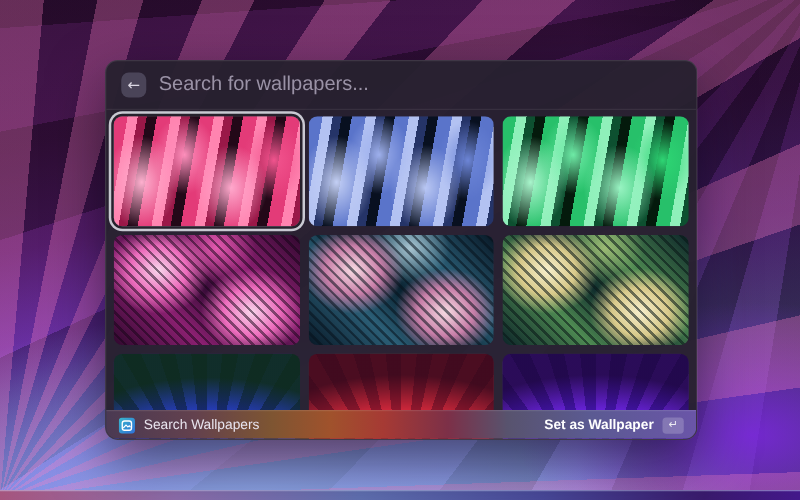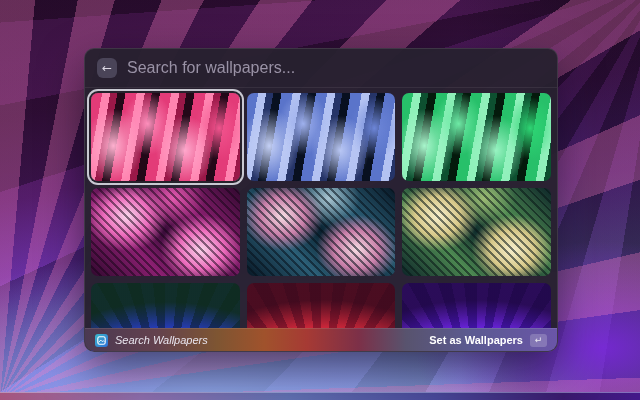--- a/index.html
+++ b/index.html
@@ -110,21 +110,21 @@
     repeating-conic-gradient(at 50% 135%, #6c24e2 0deg 6deg, #4314aa 6deg 12deg);}
 
   
   .footer{
     position:absolute;left:0;right:0;bottom:0;height:23px;z-index:5;
     display:flex;align-items:center;justify-content:space-between;
     padding:0 10px;box-sizing:border-box;
     border-top:1px solid rgba(255,255,255,0.10);
     background:linear-gradient(90deg,#4a3952 0%,#63414e 15%,#7e5532 28%,#a0522c 38%,#a63a34 47%,#7c3048 58%,#58536e 68%,#5b5a92 82%,#6a55a8 100%);
   }
-  .footer-left{display:flex;align-items:center;gap:7px;font-style:italic;}
+  .footer-left{display:flex;align-items:center;gap:7px;}
   .app-icon{width:13px;height:13px;display:inline-flex;}
   .app-name{color:#e8e4ee;font-size:11px;}
   .footer-right{display:flex;align-items:center;gap:7px;cursor:pointer;}
   .action-label{color:#ffffff;font-size:11px;font-weight:700;}
   .key-badge{
     width:17px;height:13px;border-radius:3px;background:rgba(255,255,255,0.20);
     color:#eceaf2;font-size:9px;line-height:13px;text-align:center;
     font-family:"DejaVu Sans",sans-serif;
   }
 </style>
@@ -167,19 +167,19 @@
               </linearGradient>
             </defs>
             <rect width="13" height="13" rx="3" fill="url(#ig)"></rect>
             <rect x="2.8" y="2.8" width="7.4" height="7.4" rx="1.8" fill="none" stroke="#ffffff" stroke-width="1.1"></rect>
             <path d="M3.6 8.4 L5.8 6.1 L7.3 7.6 L8.4 6.7 L9.4 7.8" fill="none" stroke="#ffffff" stroke-width="0.9"></path>
           </svg>
         </span>
         <span class="app-name">Search Wallpapers</span>
       </div>
       <div class="footer-right">
-        <span class="action-label">Set as Wallpapers</span>
+        <span class="action-label">Set as Wallpaper</span>
         <span class="key-badge">↵</span>
       </div>
     </div>
 
   </div>
 </div>
 
 </body></html>

